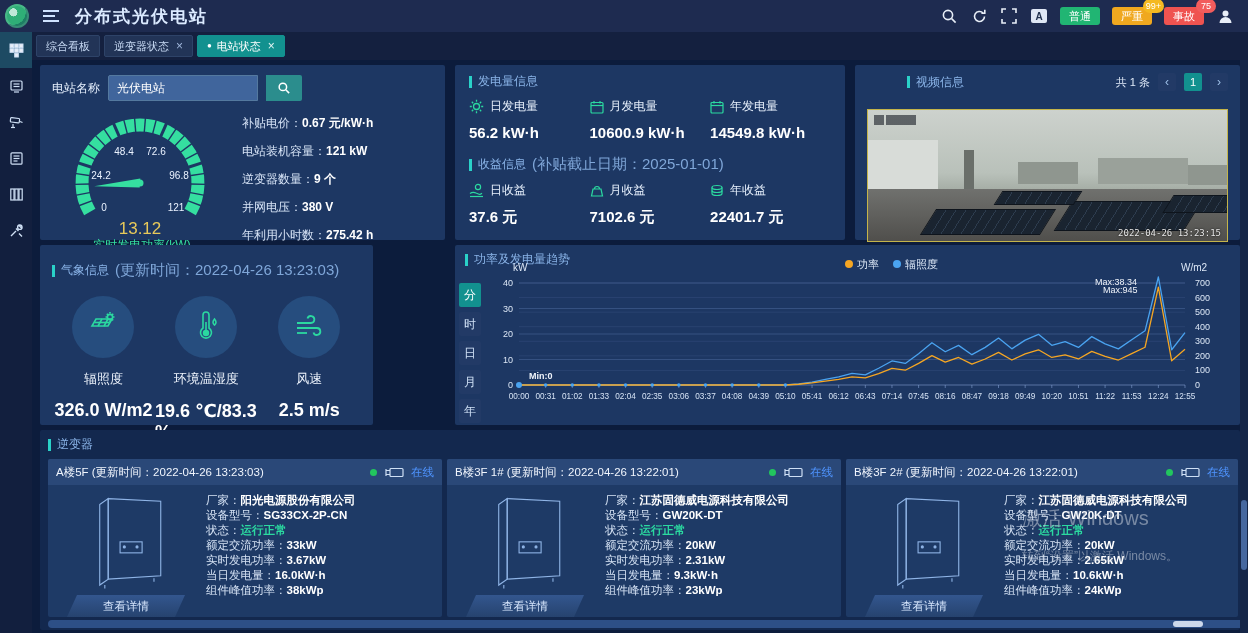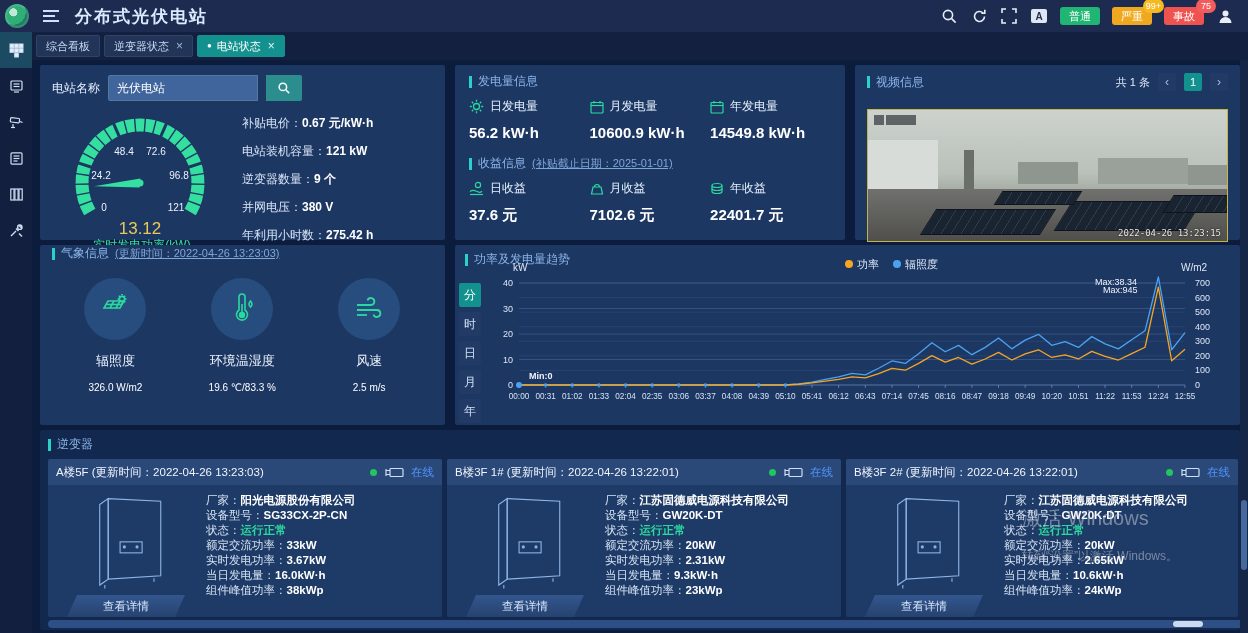--- a/index.html
+++ b/index.html
@@ -36,27 +36,27 @@
   .sidebar { position:absolute; left:0; top:32px; width:32px; height:601px; background:#121f3e; z-index:25; }
   .side-item { width:32px; height:36px; display:flex; align-items:center; justify-content:center; cursor:pointer; }
   .side-item.active { background:#1d4a63; }
   .side-item svg { stroke:#cfe0f5; }
 
   .content { position:absolute; left:32px; top:60px; width:1216px; height:573px; background:#0c1c3c; }
   .panel { position:absolute; background:#1d3763; border-radius:2px; }
   .p-station { left:8px; top:5px; width:405px; height:175px; padding:10px 12px; }
   .p-gen { left:423px; top:5px; width:390px; height:175px; padding:8px 14px; }
   .p-video { left:823px; top:5px; width:385px; height:175px; padding:8px 12px; }
-  .p-weather { left:8px; top:185px; width:405px; height:180px; padding:0 12px; }
+  .p-weather { left:8px; top:185px; width:333px; height:180px; padding:16px 12px; }
   .p-trend { left:423px; top:185px; width:785px; height:180px; padding:6px 10px; }
   .p-inv { left:8px; top:370px; width:1200px; height:200px; background:#13284e; padding:6px 8px; }
 
   .sec-title { display:flex; align-items:center; gap:6px; font-size:12px; color:#8ab4e8; }
   .sec-title .bar { width:3px; height:12px; background:#2ad1c8; }
-  .sec-title .sub { color:#7fa6d8; font-size:11px;text-decoration:underline; }
+  .sec-title .sub { color:#7fa6d8; font-size:15px; }
 
   
   .search-row { display:flex; align-items:center; gap:8px; }
   .search-row label { color:#e4eefc; font-size:12px; }
   .station-input { width:150px; height:26px; background:#40659c; border:1px solid #54799f;
     color:#fff; font-size:12px; padding:0 8px; border-radius:2px 0 0 2px; outline:none; }
   .search-btn { width:36px; height:26px; background:#2b8d8d; border:none; border-radius:0 2px 2px 0;
     cursor:pointer; display:flex; align-items:center; justify-content:center; }
   .station-body { display:flex; margin-top:6px; }
   .gauge-wrap { position:relative; width:180px; height:132px; }
@@ -70,21 +70,21 @@
   .stat-row { font-size:12px; color:#d7e4f7; }
   .stat-row b { color:#fff; font-weight:bold; }
 
   
   .tri-grid { display:flex; margin:8px 0 14px 0; }
   .tri-grid .cell { width:33.3%; }
   .cell-head { display:flex; align-items:center; gap:6px; color:#e8f1fd; font-size:12px; }
   .cell-val { color:#fff; font-size:15px; font-weight:bold; margin-top:9px; }
 
   
-  .video-head { display:flex; align-items:center; gap:8px; }
+  .video-head { display:flex; align-items:center; gap:8px;margin-left:40px; }
   .video-head .count { margin-left:auto; color:#dfe9f8; font-size:11px; }
   .pg-btn { width:18px; height:18px; background:#223a66; color:#9fc0e8; font-size:12px; border:none;
     display:flex; align-items:center; justify-content:center; cursor:pointer; border-radius:2px; }
   .pg-cur { width:18px; height:18px; background:#12918f; color:#fff; font-size:11px;
     display:flex; align-items:center; justify-content:center; border-radius:2px; }
   .video-scene { position:relative; margin-top:18px; width:361px; height:133px; border:1px solid #c4b44a;
     background:linear-gradient(#cdd2cd 0%, #b9c1ba 48%, #a7afa7 60%, #6d6f6d 62%, #5a5c5b 100%); overflow:hidden; }
   .vs-bldg { position:absolute; background:#8f968f; }
   .vs-roof { position:absolute; left:0; bottom:0; width:100%; height:52px;
     background:linear-gradient(#70716e,#504f4c); }
@@ -94,21 +94,21 @@
     background:linear-gradient(90deg,#3a3f45 0 10px, transparent 10px 12px, #3a3f45 12px 100%); opacity:.75; }
   .vs-time { position:absolute; right:6px; bottom:3px; color:#e8e8e8; font-size:9px;
     font-family:"DejaVu Sans Mono",monospace; text-shadow:0 0 2px #000; }
 
   
   .weather-grid { display:flex; margin-top:16px; }
   .weather-cell { width:33.3%; display:flex; flex-direction:column; align-items:center; gap:12px; }
   .w-circle { width:62px; height:62px; border-radius:50%; background:#264d7e; display:flex;
     align-items:center; justify-content:center; }
   .w-label { color:#eef4fd; font-size:13px; }
-  .w-value { color:#fff; font-size:10px; font-weight:normal; }
+  .w-value { color:#fff; font-size:18px; font-weight:bold; }
 
   
   .trend-legend { position:absolute; left:390px; top:12px; display:flex; gap:14px; font-size:11px; color:#dce7f6; }
   .trend-legend .dot { display:inline-block; width:8px; height:8px; border-radius:50%; margin-right:4px; }
   .dot-power { background:#f5a623; } .dot-irr { background:#4aa3f0; }
   .axis-unit { position:absolute; font-size:10px; color:#dce7f6; }
   .unit-left { left:58px; top:17px; } .unit-right { left:726px; top:17px; }
   .period-tabs { position:absolute; left:4px; top:38px; display:flex; flex-direction:column; gap:5px; }
   .ptab { width:22px; height:24px; background:#223a66; color:#cfe0f5; font-size:12px; display:flex;
     align-items:center; justify-content:center; cursor:pointer; border-radius:2px; }

